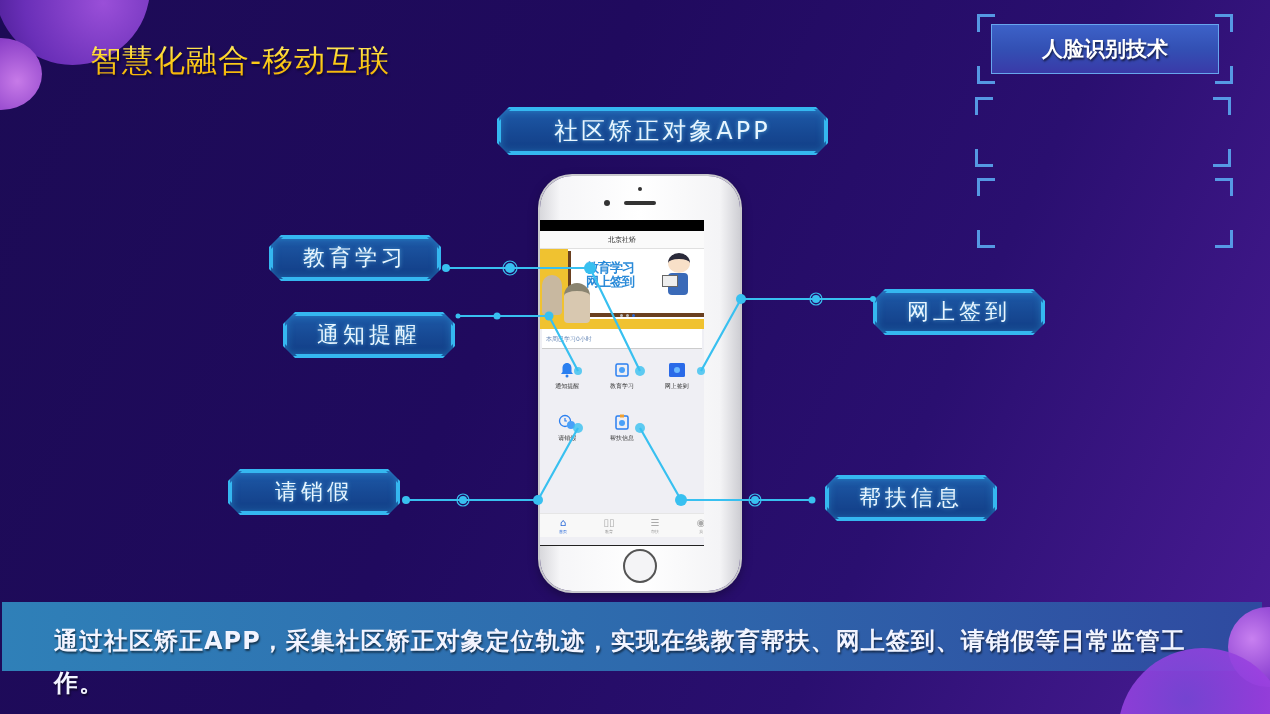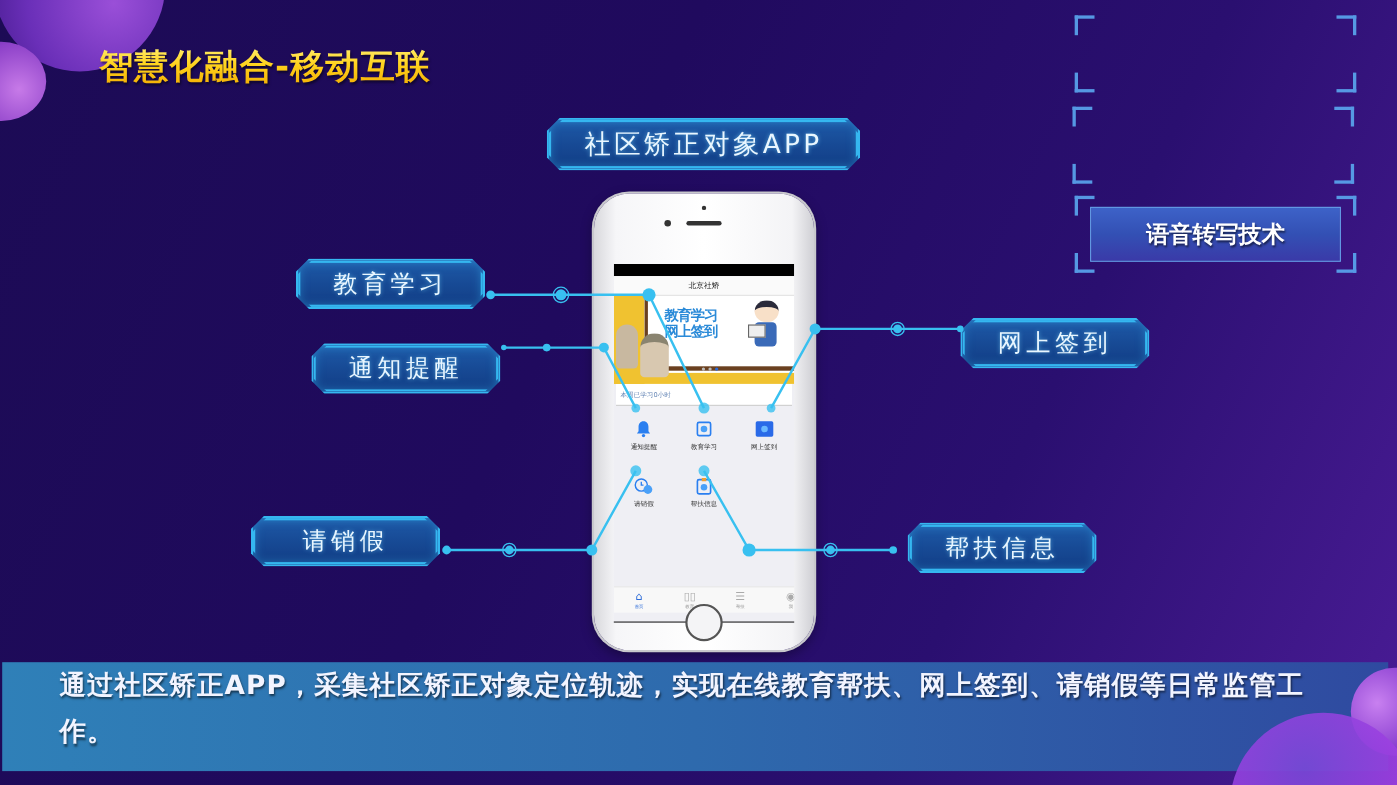--- a/index.html
+++ b/index.html
@@ -14,21 +14,21 @@
     background: radial-gradient(circle at 70% 60%, #9a4fd8 0%, #6a2fb8 55%, #3a1480 100%); }
   .bubble-2 { left: -40px; top: 38px; width: 82px; height: 72px;
     background: radial-gradient(circle at 70% 60%, #c77ae8 0%, #8c40c8 60%, #4a1a90 100%); }
   .bubble-3 { left: 1228px; top: 607px; width: 80px; height: 80px;
     background: radial-gradient(circle at 30% 40%, #c880f0 0%, #8a3fd0 60%, #4a1a90 100%); }
   .bubble-4 { left: 1118px; top: 648px; width: 170px; height: 170px;
     background: radial-gradient(circle at 40% 30%, #7a48d8 0%, #9a40e0 50%, #b050e8 100%); opacity: 0.9; }
 
   .page-title {
     position: absolute; left: 90px; top: 40px;
-    font-size: 31px; font-weight: bold; letter-spacing: 1px;
+    font-size: 31px; font-weight: normal; letter-spacing: 1px;
     color: #ffd21c;
     background: linear-gradient(180deg, #fff27a 0%, #ffd21c 45%, #f0a800 100%);
     -webkit-background-clip: text; background-clip: text; -webkit-text-fill-color: transparent;
     filter: drop-shadow(1px 2px 1px rgba(0,0,0,0.5));
   }
 
   
   .tech-frame { position: absolute; width: 256px; height: 70px; }
   .tech-frame .corner { position: absolute; width: 18px; height: 18px; border-color: #5aa8f0; border-style: solid; opacity: 0.9; }
   .corner.tl { left: 0; top: 0; border-width: 3px 0 0 3px; }
@@ -54,35 +54,35 @@
     color: #e8f6ff; font-size: 22px; letter-spacing: 4px;
     box-shadow: inset 0 0 10px rgba(60,200,255,0.5);
     text-shadow: 0 0 4px rgba(120,220,255,0.6);
   }
   .label::before {
     content: ""; position: absolute; inset: 0;
     border: 2px solid #35b7f0;
     clip-path: polygon(12px 0, calc(100% - 12px) 0, 100% 12px, 100% calc(100% - 12px), calc(100% - 12px) 100%, 12px 100%, 0 calc(100% - 12px), 0 12px);
     pointer-events: none;
   }
-  .app-title-label { left: 497px; top: 107px; width: 285px; height: 48px; font-size: 24px; letter-spacing: 3px; }
+  .app-title-label { left: 497px; top: 107px; width: 331px; height: 48px; font-size: 24px; letter-spacing: 3px; }
 
   
   .phone {
     position: absolute; left: 540px; top: 176px; width: 200px; height: 415px;
     border-radius: 32px;
     background: linear-gradient(90deg, #d8d8dc 0%, #f6f6f8 10%, #ffffff 50%, #f4f4f6 90%, #cfcfd4 100%);
     box-shadow: 0 0 0 2px #c8c8cc, 0 4px 12px rgba(0,0,0,0.4);
   }
   .phone .camera { position: absolute; left: 98px; top: 11px; width: 4px; height: 4px; border-radius: 50%; background: #333; }
   .phone .sensor { position: absolute; left: 64px; top: 24px; width: 6px; height: 6px; border-radius: 50%; background: #333; }
   .phone .speaker { position: absolute; left: 84px; top: 25px; width: 32px; height: 4px; border-radius: 2px; background: #333; }
   .phone .home-btn { position: absolute; left: 83px; top: 373px; width: 34px; height: 34px; border-radius: 50%;
     border: 2px solid #555; background: #f4f4f6; }
-  .screen { position: absolute; left: 18px; top: 44px; width: 164px; height: 326px; background: #efeff4; overflow: hidden; border-bottom: 1px solid #222; margin-top: 20px; }
+  .screen { position: absolute; left: 0; top: 44px; width: 164px; height: 326px; background: #efeff4; overflow: hidden; border-bottom: 1px solid #222; }
   .status-bar { height: 11px; background: #000; }
   .nav-bar { height: 18px; background: #fafafa; display: flex; align-items: center; justify-content: center; font-size: 7px; color: #222; border-bottom: 1px solid #e0e0e0; }
   .banner { position: relative; height: 80px; background: #fff; overflow: hidden; }
   .banner .yellow-left { position: absolute; left: 0; top: 0; width: 28px; height: 80px; background: #f0c230; }
   .banner .board { position: absolute; left: 28px; top: 2px; width: 144px; height: 66px; background: #fff; border-left: 3px solid #6a4020; border-bottom: 4px solid #6a4020; }
   .banner .yellow-bottom { position: absolute; left: 0; bottom: 0; width: 172px; height: 10px; background: #f0c230; }
   .banner .man1 { position: absolute; left: 2px; top: 26px; width: 20px; height: 40px; border-radius: 10px 10px 4px 4px; background: #c8b8a0; }
   .banner .man2 { position: absolute; left: 24px; top: 34px; width: 26px; height: 40px; border-radius: 13px 13px 4px 4px; background: #d8c8b0; border-top: 8px solid #8a8470; }
   .banner .slogan { position: absolute; left: 46px; top: 12px; font-size: 13px; font-weight: bold; color: #2a8ad8; line-height: 14px; letter-spacing: -1px; }
   .banner .cartoon { position: absolute; left: 122px; top: 4px; width: 32px; height: 44px; }
@@ -102,56 +102,56 @@
   .tab .tico { font-size: 10px; color: #aaa; line-height: 11px; }
   .tab.active .tico { color: #2a6ad8; }
   .tab .tlbl { font-size: 4px; color: #999; }
   .tab.active .tlbl { color: #2a6ad8; }
 
   
   .connectors { position: absolute; left: 0; top: 0; width: 1270px; height: 714px; pointer-events: none; }
 
   
   .desc-band {
-    position: absolute; left: 2px; top: 602px; width: 1260px; height: 99px;
+    position: absolute; left: 2px; top: 602px; width: 1260px; height: 69px;
     background: linear-gradient(90deg, #2f80b8 0%, #2e6aad 50%, #2f4aa0 100%);
-    padding: 0 0 0 52px;
+    padding: 18px 0 0 52px;
   }
   .desc-text {
     color: #f2f4ff; font-size: 24px; line-height: 42px; letter-spacing: 1px; font-weight: bold;
     text-shadow: 1px 2px 2px rgba(0,0,0,0.55);
     width: 1160px;
   }
 </style>
 </head>
 <body>
 
 <div class="bubble bubble-1"></div>
 <div class="bubble bubble-2"></div>
 
 <div class="page-title">智慧化融合-移动互联</div>
 
 <div class="tech-frame" style="left:977px; top:14px;">
   <span class="corner tl"></span>
   <span class="corner tr"></span>
   <span class="corner bl"></span>
   <span class="corner br"></span>
+  <div class="tech-box">人脸识别技术</div>
 </div>
 <div class="tech-frame" style="left:975px; top:97px;">
   <span class="corner tl"></span>
   <span class="corner tr"></span>
   <span class="corner bl"></span>
   <span class="corner br"></span>
 </div>
 <div class="tech-frame" style="left:977px; top:178px;">
   <span class="corner tl"></span>
   <span class="corner tr"></span>
   <span class="corner bl"></span>
   <span class="corner br"></span>
-  <div class="tech-box">语音转写技术</div>
 </div>
 
 <div class="label app-title-label">社区矫正对象APP</div>
 
 <div class="label" style="left:269px; top:235px; width:172px;">教育学习</div>
 <div class="label" style="left:283px; top:312px; width:172px;">通知提醒</div>
 <div class="label" style="left:873px; top:289px; width:172px;">网上签到</div>
 <div class="label" style="left:228px; top:469px; width:172px;">请销假</div>
 <div class="label" style="left:825px; top:475px; width:172px;">帮扶信息</div>
 

